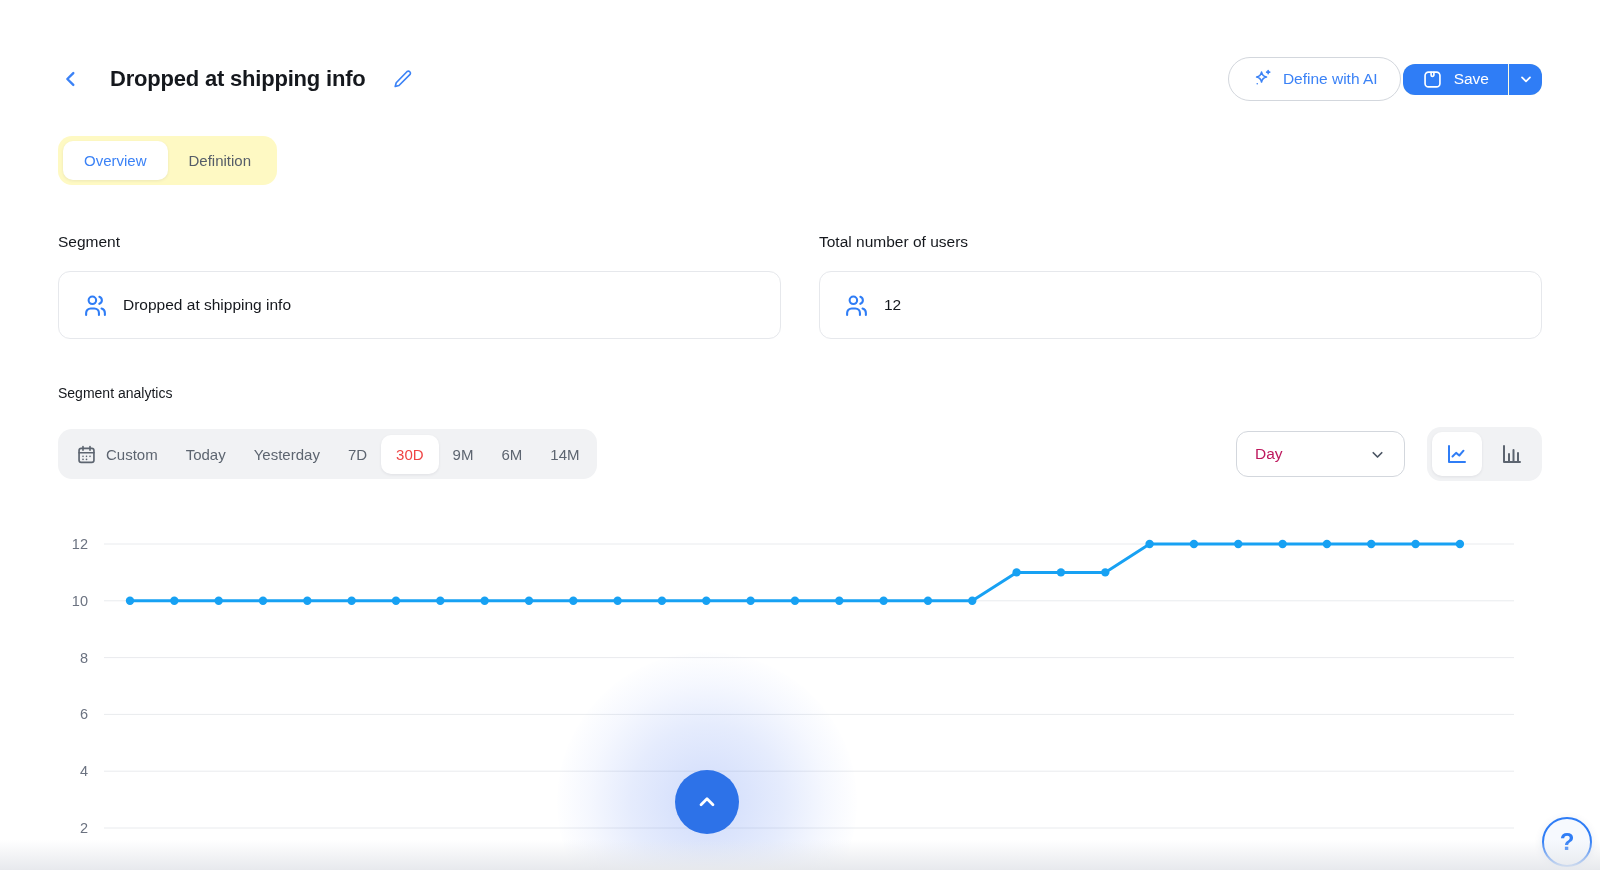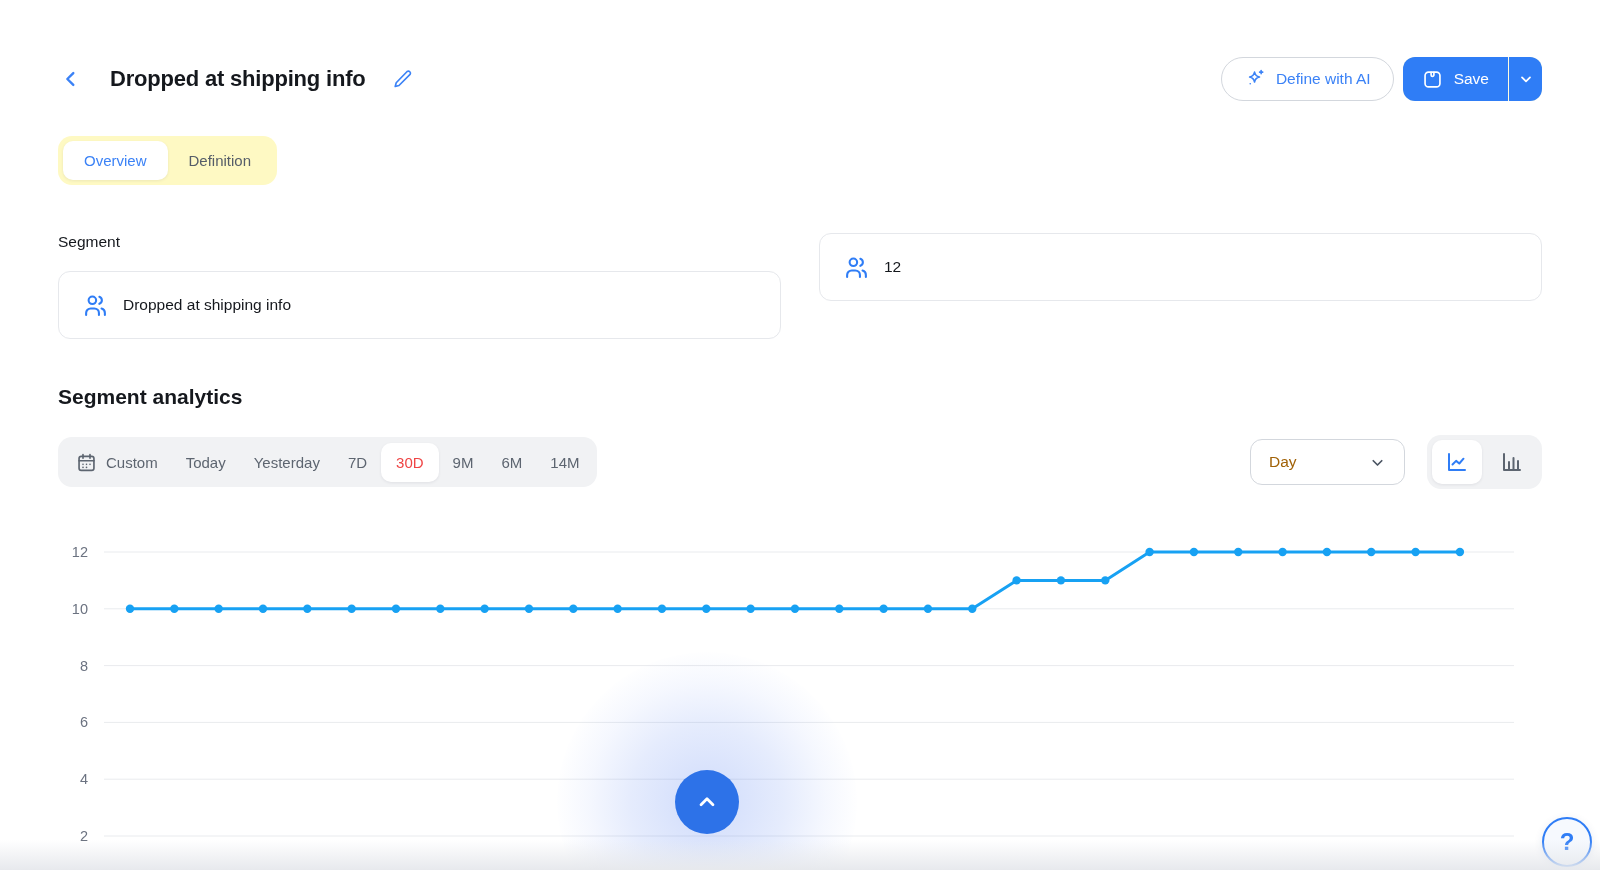--- a/index.html
+++ b/index.html
@@ -15,21 +15,21 @@
   .icon-btn { background:none; border:none; cursor:pointer; display:flex; align-items:center; justify-content:center; padding:0; }
   .back-btn { width:26px; height:26px; }
   .page-title { font-size:22px; font-weight:700; color:#15181d; letter-spacing:-0.2px; margin-left:26px; }
   .edit-btn { width:26px; height:26px; margin-left:24px; }
   .topbar-spacer { flex:1; }
   .btn-define {
     display:flex; align-items:center; gap:10px; height:44px; padding:0 22px;
     background:#fff; border:1px solid #d3d7dd; border-radius:22px;
     color:#3b82f6; font-size:15.5px; font-family:inherit; cursor:pointer;
   }
-  .save-split { display:flex; margin-left:9px; height:44px; border-radius:12px; overflow:hidden; background:#fef9c3; }
+  .save-split { display:flex; margin-left:2px; height:31px; border-radius:12px; overflow:hidden; background:#fef9c3; }
   .btn-save {
     display:flex; align-items:center; gap:11px; padding:0 19px; border:none; cursor:pointer;
     background:#2f7df6; color:#fff; font-size:15.5px; font-family:inherit;
   }
   .save-divider { width:1px; background:rgba(255,255,255,0.45); margin:0; }
   .btn-save-caret { width:33px; border:none; background:#2f7df6; cursor:pointer; display:flex; align-items:center; justify-content:center; }
 
   
   .tabs { margin-top:34px; display:inline-flex; background:#fef9c3; border-radius:14px; padding:5px; }
   .tab {
@@ -41,34 +41,34 @@
   
   .fields { display:grid; grid-template-columns:1fr 1fr; column-gap:38px; margin-top:48px; }
   .field-label { font-size:15.5px; color:#15181d; margin-bottom:20px; }
   .card {
     height:68px; border:1px solid #e6e8ec; border-radius:12px; background:#fff;
     display:flex; align-items:center; padding:0 24px; gap:15px;
   }
   .card-text { font-size:15.5px; color:#15181d; }
 
   
-  .section-title { margin-top:46px; font-size:21px; font-weight:700; color:#15181d; }
+  .section-title { margin-top:46px; font-size:14px; font-weight:400; color:#15181d; }
   .controls { margin-top:26px; display:flex; align-items:center; justify-content:space-between; }
   .range-picker { display:inline-flex; align-items:center; background:#f1f2f4; border-radius:14px; padding:5px 4px; height:50px; }
   .range-item {
     border:none; background:transparent; cursor:pointer; font-family:inherit;
     display:flex; align-items:center; gap:9px;
     font-size:15px; color:#5d6570; padding:0 14px; height:39px; border-radius:10px;
   }
   .range-item.active { background:#fff; color:#ef4444; box-shadow:0 1px 3px rgba(20,30,50,0.08); padding:0 15px; }
   .controls-right { display:flex; align-items:center; gap:22px; }
   .day-select {
-    width:155px; height:46px; border:1px solid #d3d7dd; border-radius:12px; background:#fff; cursor:pointer;
+    width:169px; height:46px; border:1px solid #d3d7dd; border-radius:12px; background:#fff; cursor:pointer;
     display:flex; align-items:center; justify-content:space-between; padding:0 18px;
-    font-size:15.5px; color:#a16207; font-family:inherit;
+    font-size:15.5px; color:#be185d; font-family:inherit;
   }
   .chart-toggle { display:flex; background:#f1f2f4; border-radius:14px; padding:5px; gap:5px; }
   .toggle-btn { width:50px; height:44px; border:none; background:transparent; border-radius:10px; cursor:pointer; display:flex; align-items:center; justify-content:center; }
   .toggle-btn.active { background:#fff; box-shadow:0 1px 3px rgba(20,30,50,0.08); }
 
   
   .chart-svg { display:block; margin-top:16px; }
 
   
   .scroll-glow {
@@ -162,20 +162,21 @@
               <circle cx="9" cy="7" r="3.6"></circle>
                 <path d="M15.3 21v-1.8a4.4 4.4 0 0 0-4.4-4.4H7.4A4.4 4.4 0 0 0 3 19.2V21"></path>
               <path d="M15.7 3.6a3.6 3.6 0 0 1 0 6.8"></path>
                 <path d="M17.8 14.9a4.4 4.4 0 0 1 3.2 4.3V21"></path>
             </svg>
           </span>
           <span class="card-text">Dropped at shipping info</span>
         </div>
       </div>
       <div class="field">
+        <div class="field-label">Total number of users</div>
         <div class="card">
           <span style="display:flex;">
             <svg width="25" height="25" viewBox="0 0 24 24" fill="none" stroke="#2f7df6" stroke-width="2" stroke-linecap="round" stroke-linejoin="round">
               <circle cx="9" cy="7" r="3.6"></circle>
                 <path d="M15.3 21v-1.8a4.4 4.4 0 0 0-4.4-4.4H7.4A4.4 4.4 0 0 0 3 19.2V21"></path>
               <path d="M15.7 3.6a3.6 3.6 0 0 1 0 6.8"></path>
                 <path d="M17.8 14.9a4.4 4.4 0 0 1 3.2 4.3V21"></path>
             </svg>
           </span>
           <span class="card-text">12</span>

